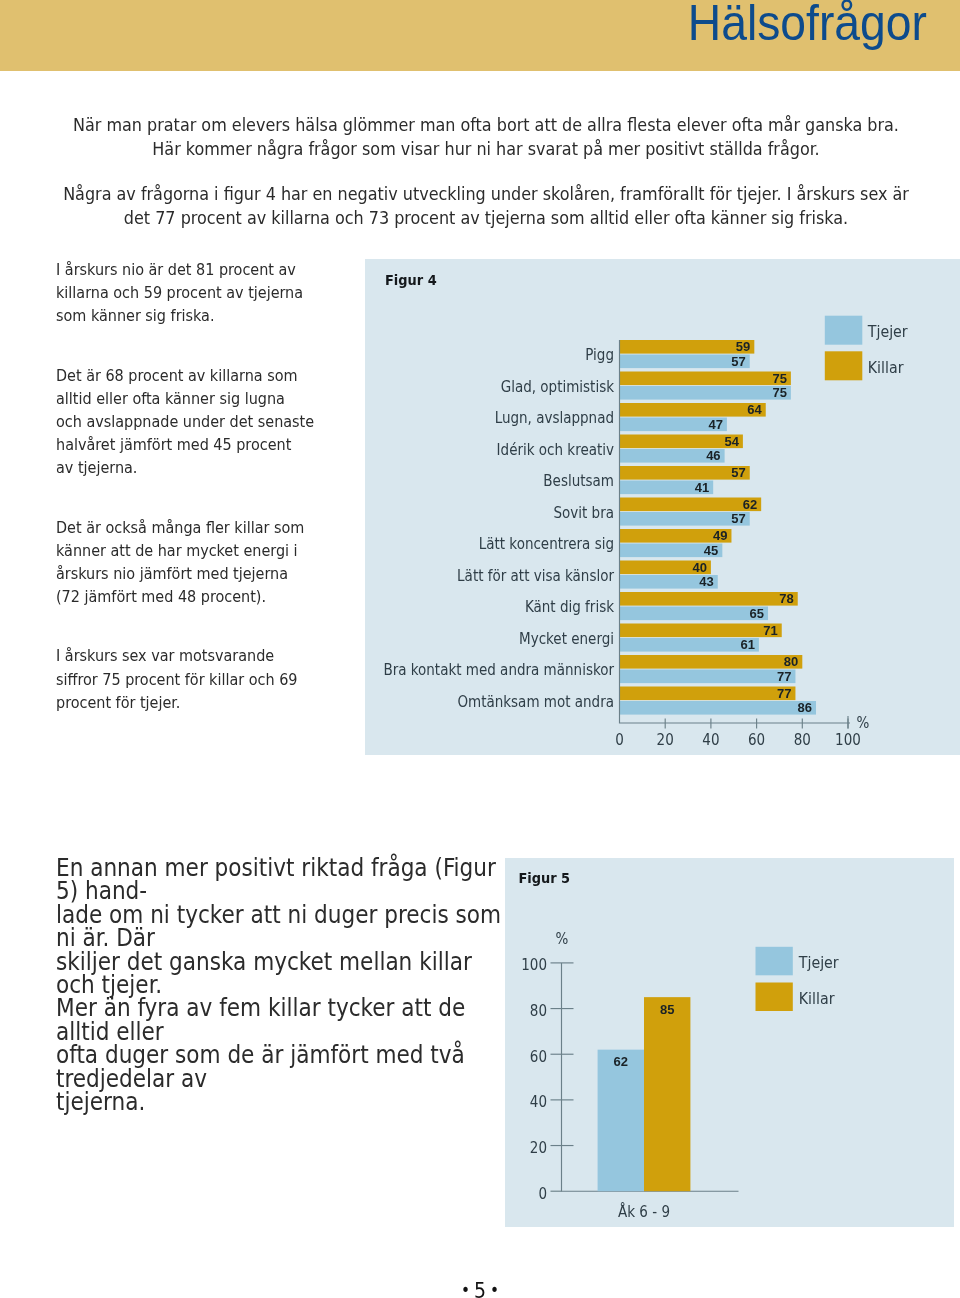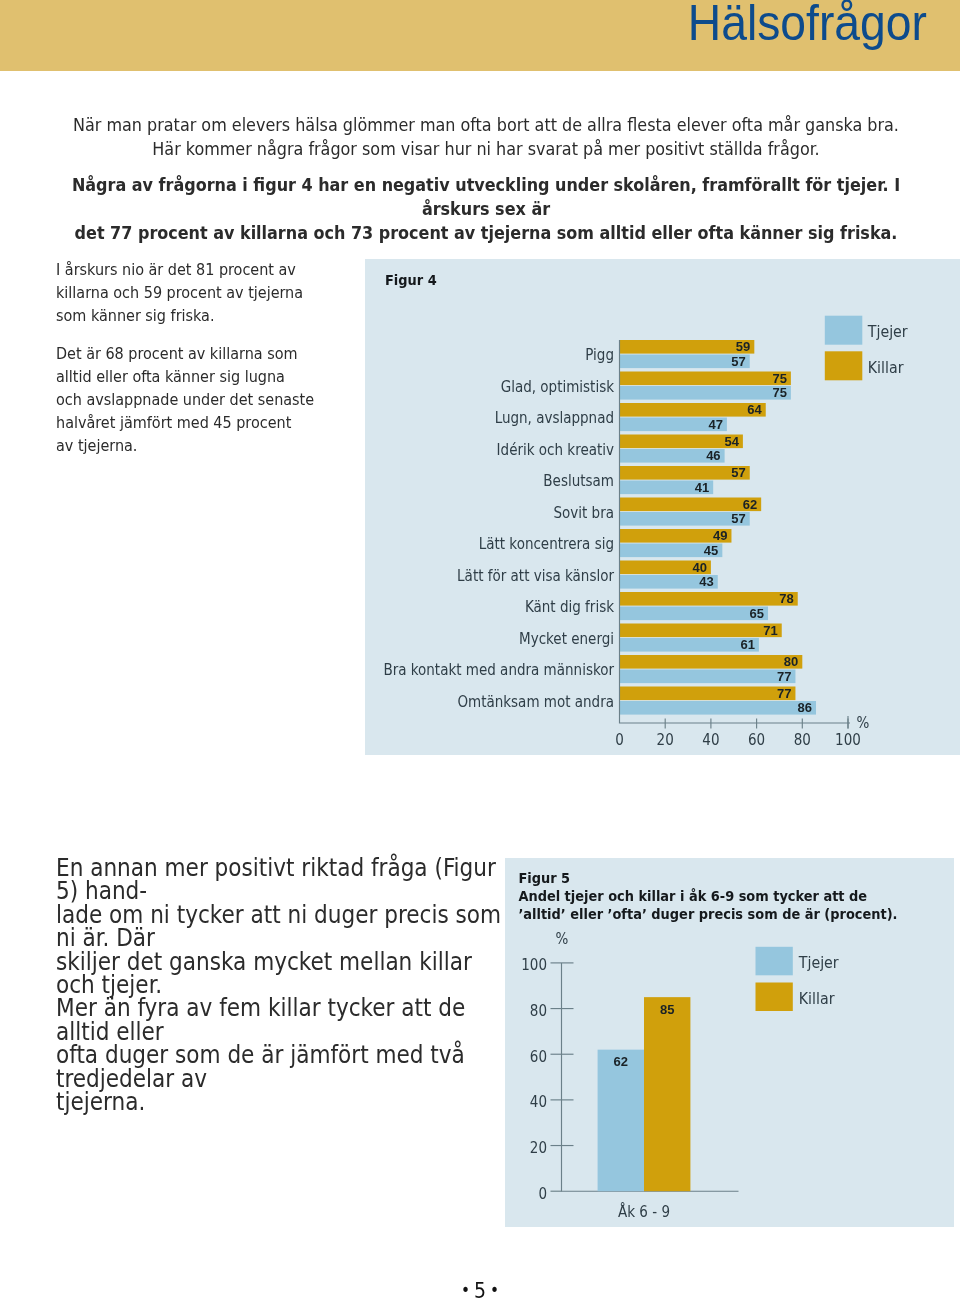--- a/index.html
+++ b/index.html
@@ -12,25 +12,25 @@
   .band{position:absolute;left:0;top:0;width:960px;height:71px;background:#e0c06f;}
   .title{position:absolute;left:0;top:-3px;width:927px;text-align:right;
          font-family:"Liberation Sans",sans-serif;
          font-size:49.4px;line-height:52px;color:#0d4b8c;
          transform:scaleX(0.937);transform-origin:100% 50%;}
 
   
   .tx{position:absolute;color:#2b2b2b;font-size:17.8px;line-height:23.7px;}
   .intro{left:56px;top:113px;width:860px;text-align:center;}
   .intro p{margin:0;}
-  .intro p.gap{margin-top:13px;font-weight:bold;}
+  .intro p.gap{margin-top:22px;}
 
   .leftcol{left:56px;top:258px;width:320px;font-size:16px;line-height:23.2px;}
   .leftcol p{margin:0;}
-  .leftcol p+p{margin-top:14px;}
+  .leftcol p+p{margin-top:36px;}
 
   .bottomtext{left:56px;top:857px;width:460px;font-size:24px;line-height:23.4px;}
   .bottomtext p{margin:0;}
 
   
   .figbox{position:absolute;background:#d9e7ee;}
   #fig4{left:365px;top:259px;width:595px;height:496px;}
   #fig5{left:505px;top:858px;width:449px;height:369px;}
 
   .figcap{position:absolute;font-family:"DejaVu Sans Condensed","DejaVu Sans",sans-serif;
@@ -61,20 +61,22 @@
 <div class="title">Hälsofrågor</div>
 
 <div class="tx intro">
   <p>När man pratar om elevers hälsa glömmer man ofta bort att de allra flesta elever ofta mår ganska bra.<br>Här kommer några frågor som visar hur ni har svarat på mer positivt ställda frågor.</p>
   <p class="gap">Några av frågorna i figur 4 har en negativ utveckling under skolåren, framförallt för tjejer. I årskurs sex är<br>det 77 procent av killarna och 73 procent av tjejerna som alltid eller ofta känner sig friska.</p>
 </div>
 
 <div class="tx leftcol">
   <p>I årskurs nio är det 81 procent av<br>killarna och 59 procent av tjejerna<br>som känner sig friska.</p>
   <p>Det är 68 procent av killarna som<br>alltid eller ofta känner sig lugna<br>och avslappnade under det senaste<br>halvåret jämfört med 45 procent<br>av tjejerna.</p>
+  <p>Det är också många fler killar som<br>känner att de har mycket energi i<br>årskurs nio jämfört med tjejerna<br>(72 jämfört med 48 procent).</p>
+  <p>I årskurs sex var motsvarande<br>siffror 75 procent för killar och 69<br>procent för tjejer.</p>
 </div>
 
 <div class="figbox" id="fig4">
   <div class="figcap" style="left:20px;top:11.5px;">
     <div>Figur 4</div>
   </div>
   <svg id="fig4svg" width="595" height="496" viewBox="0 0 595 496">
       <g>
         <rect x="254.5" y="81" width="134.815" height="13.6" fill="#d0a00c"></rect>
         <text x="385.315" y="92.19999999999999" text-anchor="end" class="barval">59</text>
@@ -176,21 +178,20 @@
       <rect x="459.8" y="56.7" width="37.5" height="29" fill="#95c6de"></rect>
       <text x="502.8" y="78.2" class="legendlabel">Tjejer</text>
       <rect x="459.8" y="92.30000000000001" width="37.5" height="29" fill="#d0a00c"></rect>
       <text x="502.8" y="113.80000000000001" class="legendlabel">Killar</text>
     </svg>
 </div>
 
 <div class="figbox" id="fig5">
   <div class="figcap" style="left:13.4px;top:10.5px;">
     <div>Figur 5</div>
-    <div>Andel tjejer och killar i åk 6-9 som tycker att de<br>’alltid’ eller ’ofta’ duger precis som de är (procent).</div>
   </div>
   <svg id="fig5svg" width="449" height="369" viewBox="0 0 449 369">
       <path d="M56.5 104.9 L56.5 333.2 L233.5 333.2" fill="none" stroke="#6b8089" stroke-width="1.15"></path>
       <line x1="45.5" y1="333.2" x2="56.5" y2="333.2" stroke="#6b8089" stroke-width="1.15"></line>
       <text x="42" y="340.7" text-anchor="end" class="ticklabel">0</text>
       <line x1="45.5" y1="287.53999999999996" x2="68.5" y2="287.53999999999996" stroke="#6b8089" stroke-width="1.15"></line>
       <text x="42" y="295.03999999999996" text-anchor="end" class="ticklabel">20</text>
       <line x1="45.5" y1="241.88" x2="68.5" y2="241.88" stroke="#6b8089" stroke-width="1.15"></line>
       <text x="42" y="249.38" text-anchor="end" class="ticklabel">40</text>
       <line x1="45.5" y1="196.22" x2="68.5" y2="196.22" stroke="#6b8089" stroke-width="1.15"></line>

